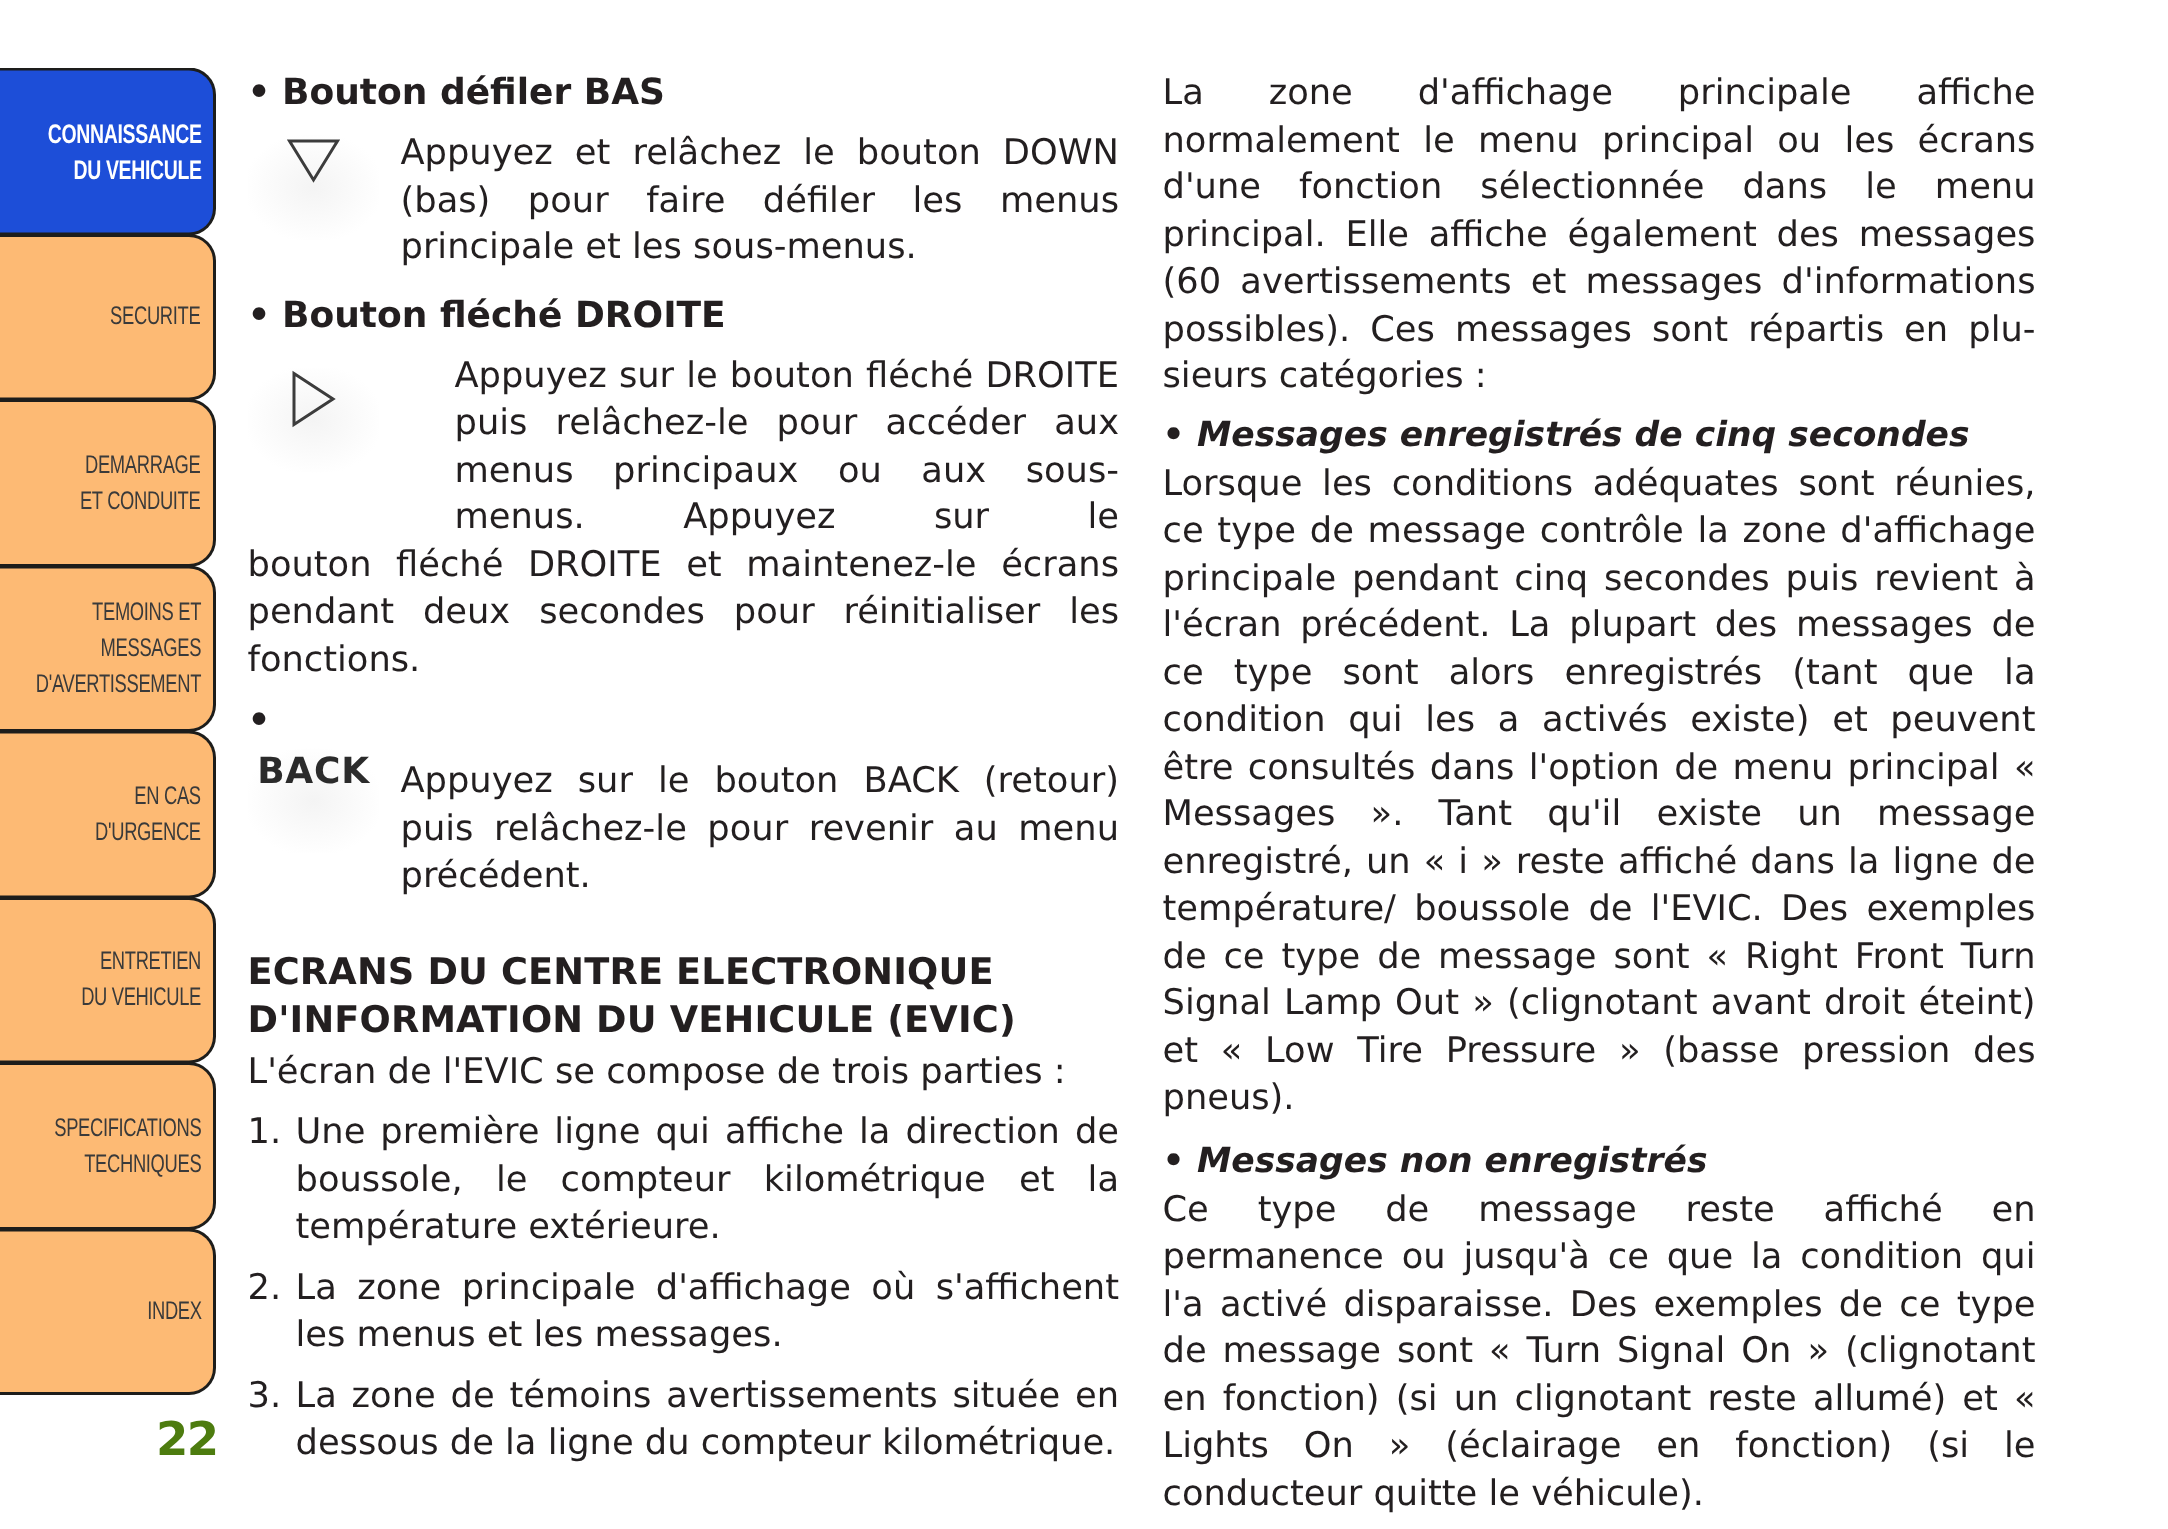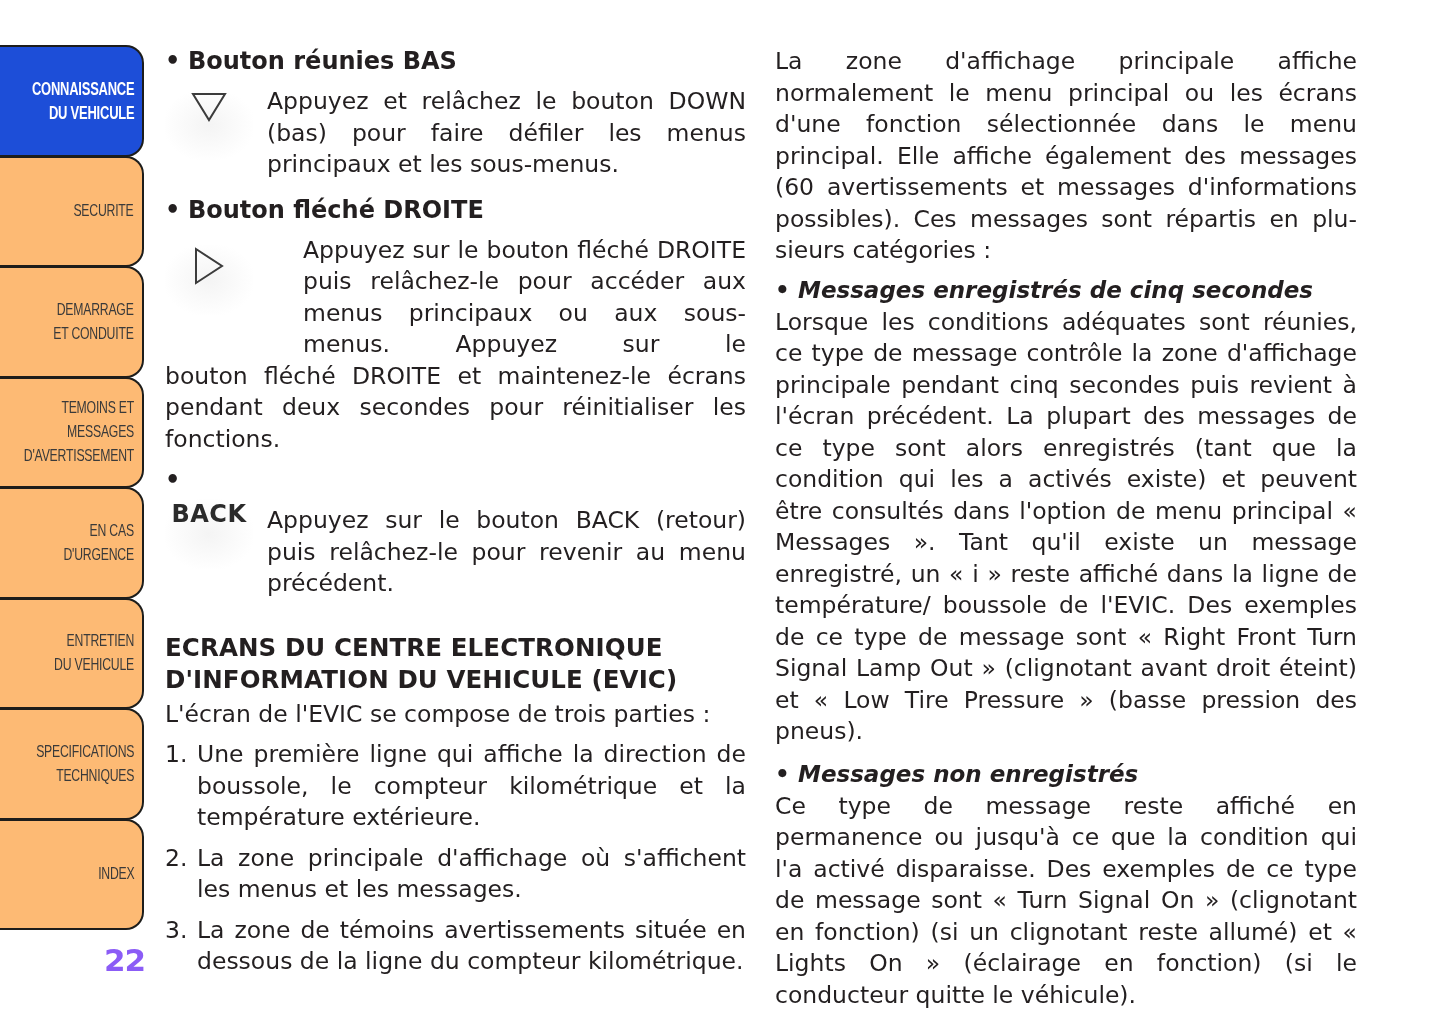--- a/index.html
+++ b/index.html
@@ -32,21 +32,21 @@
     transform: scaleX(0.72);
     transform-origin: right center;
     white-space: pre-line;
     letter-spacing: -0.3px;
   }
   .tab.active .tab-label { color: #ffffff; font-weight: bold; font-size: 18px; }
 
   .page-number {
     position: absolute; left: 104px; top: 942px;
     font-family: "DejaVu Sans", sans-serif; font-weight: bold;
-    font-size: 31px; color: #8b5cf6; letter-spacing: -1px;
+    font-size: 31px; color: #4d7c0f; letter-spacing: -1px;
   }
 
   
   .col { position: absolute; top: 42px; font-size: 23.5px; line-height: 31.5px; color: #231f20; }
   .col-left { left: 165px; width: 581px; }
   .col-right { left: 775px; width: 582px; }
 
   .just { text-align: justify; text-align-last: left; hyphens: manual; }
 
   .bullet-head { font-weight: bold; font-size: 24px; line-height: 38px; display: flex; }
@@ -111,29 +111,29 @@
     <span class="tab-label">INDEX</span>
   </div>
 </nav>
 
 <div class="page-number">22</div>
 
 <section class="col col-left">
 
   <div class="bullet-head">
     <span class="bullet-dot">•</span>
-    <span>Bouton réunies BAS</span>
+    <span>Bouton défiler BAS</span>
   </div>
   <div class="icon-row mt6">
     <div class="icon-box">
       <svg width="40" height="34" viewBox="0 0 40 34">
         <polygon points="4,4 36,4 20,30" fill="none" stroke="#3c3c3c" stroke-width="2"></polygon>
       </svg>
     </div>
-    <p class="just">Appuyez et relâchez le bouton DOWN (bas) pour faire défiler les menus principaux et les sous-menus.</p>
+    <p class="just">Appuyez et relâchez le bouton DOWN (bas) pour faire défiler les menus principale et les sous-menus.</p>
   </div>
 
   <div class="bullet-head mt10">
     <span class="bullet-dot">•</span>
     <span>Bouton fléché DROITE</span>
   </div>
   <div class="icon-row mt6">
     <div class="icon-box" style="top:10px;">
       <svg width="36" height="42" viewBox="0 0 36 42">
         <polygon points="5,4 31,21 5,38" fill="none" stroke="#3c3c3c" stroke-width="2"></polygon>

